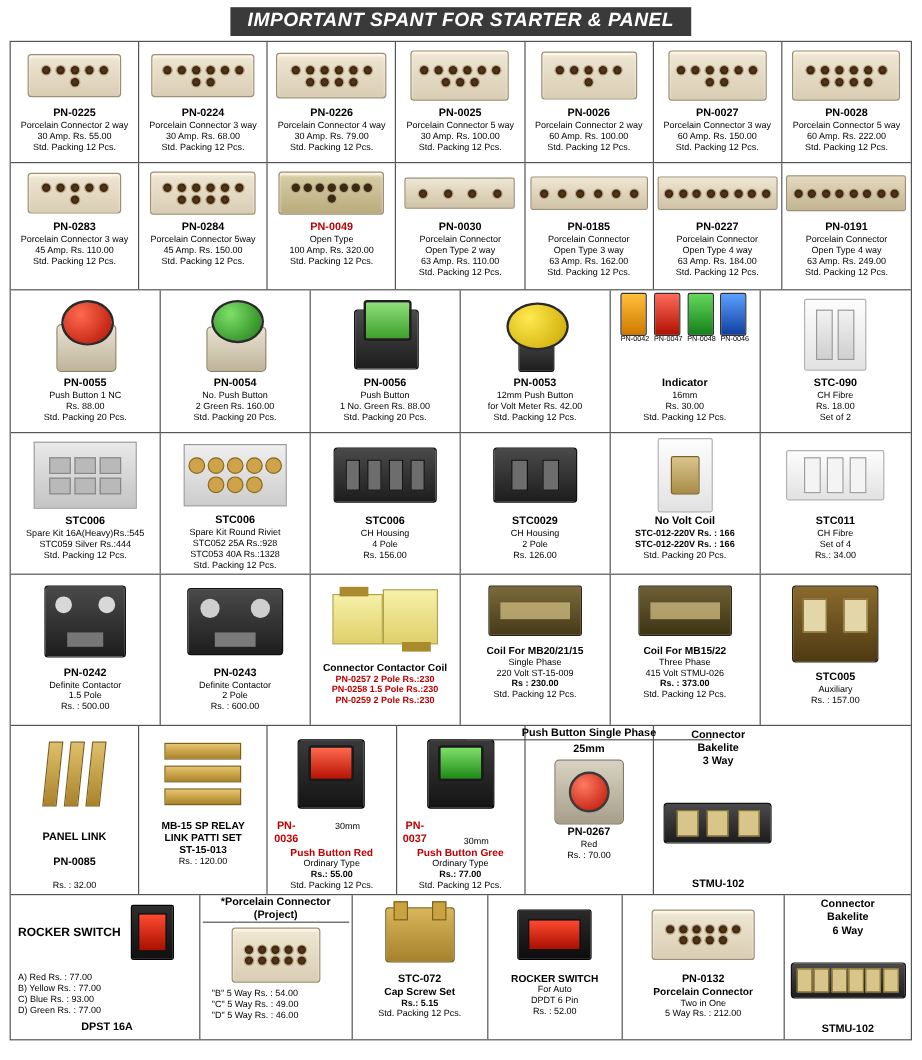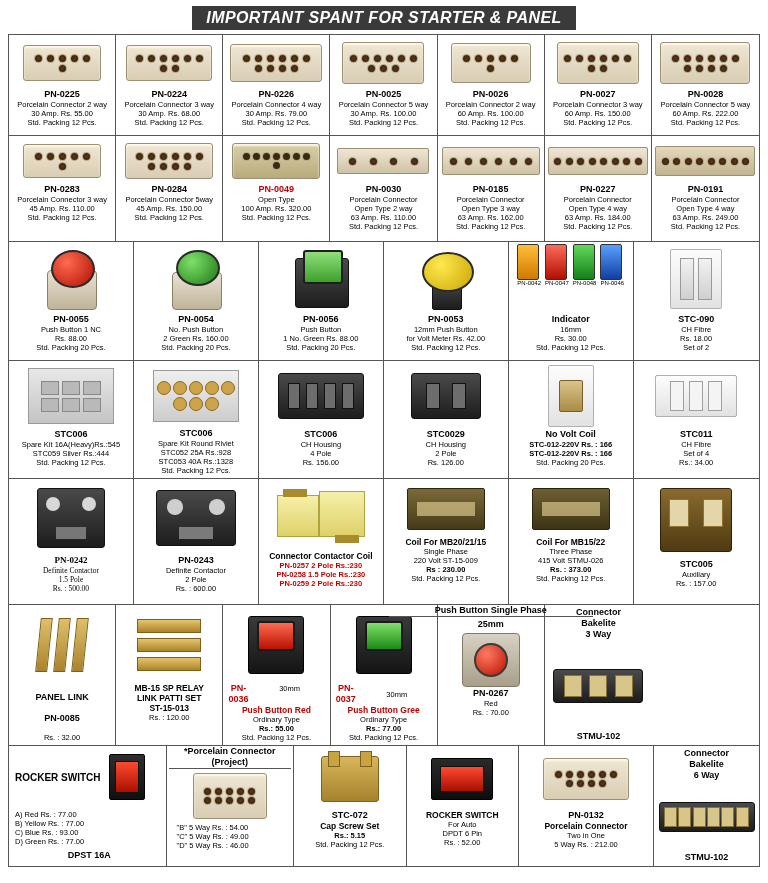--- a/index.html
+++ b/index.html
@@ -491,21 +491,21 @@
           </div>
         </div>
         <div class="code">STC011</div>
         <div class="cap">CH Fibre</div>
         <div class="cap">Set of 4</div>
         <div class="cap">Rs.: 34.00</div>
       </div>
     </div>
 
     <div class="row" style="height:125px;">
-      <div class="cell" style="width:16.66%;font-family:Liberation Serif, serif;">
+      <div class="cell" style="width:16.66%;">
         <div class="img" style="height:74px;">
           <div class="blk" style="width:66px;height:58px;position:relative;">
             <i style="position:absolute;left:8px;top:8px;width:14px;height:14px;border-radius:50%;background:#d8d8d8;"></i>
             <i style="position:absolute;right:8px;top:8px;width:14px;height:14px;border-radius:50%;background:#d8d8d8;"></i>
             <i style="position:absolute;left:18px;bottom:8px;width:30px;height:12px;background:#777;"></i>
           </div>
         </div>
         <div class="code">PN-0242</div>
         <div class="cap">Definite Contactor</div>
         <div class="cap">1.5 Pole</div>
@@ -615,21 +615,21 @@
         <div class="cap">Ordinary Type</div>
         <div class="cap" style="font-weight:bold;">Rs.: 55.00</div>
         <div class="cap">Std. Packing 12 Pcs.</div>
       </div>
       <div class="cell" style="width:14.29%;">
         <div class="img" style="height:76px;">
           <div style="width:56px;height:58px;background:linear-gradient(#3a3a3a,#141414);border:1px solid #000;border-radius:3px;display:flex;align-items:flex-start;justify-content:center;padding-top:4px;box-sizing:border-box;">
             <div style="width:34px;height:26px;background:linear-gradient(#7fe06a,#1d8a16);border:2px solid #1a1a1a;border-radius:3px;"></div>
           </div>
         </div>
-        <div style="display:flex;justify-content:space-between;width:100%;align-items:center;">
+        <div style="display:flex;justify-content:space-between;width:100%;align-items:flex-end;">
           <span class="code red">PN-0037</span>
           <span class="cap">30mm</span>
         </div>
         <div class="code2 red">Push Button Gree</div>
         <div class="cap">Ordinary Type</div>
         <div class="cap" style="font-weight:bold;">Rs.: 77.00</div>
         <div class="cap">Std. Packing 12 Pcs.</div>
       </div>
       <div class="cell" style="width:14.29%;padding-top:0;">
         <div class="hdr" style="width:200%;border-bottom:1px solid #555;margin-bottom:2px;">Push Button Single Phase</div>

